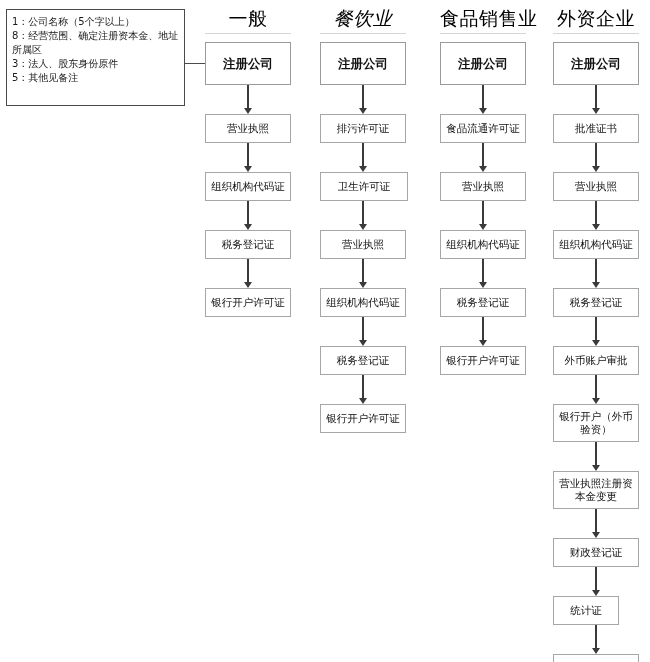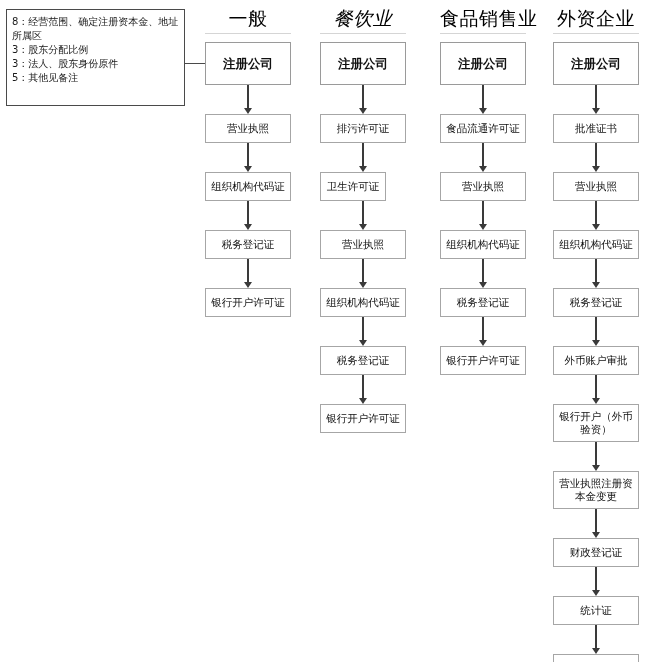--- a/index.html
+++ b/index.html
@@ -114,22 +114,22 @@
     border-right: 4.5px solid transparent;
     border-top: 6px solid #3a3a3a;
   }
 </style>
 </head>
 <body>
 
 <div id="canvas">
 
   <div class="note-box">
+    <span class="note-line">1：公司名称（5个字以上）</span>
     <span class="note-line">8：经营范围、确定注册资本金、地址所属区</span>
-    <span class="note-line">3：股东分配比例</span>
     <span class="note-line">3：法人、股东身份原件</span>
     <span class="note-line">5：其他见备注</span>
   </div>
   <div class="note-connector"></div>
 
   <div id="columns-host">
       <div class="col-header" style="left: 205px;">一般</div>
       <div class="col-header-rule" style="left: 205px;"></div>
       <div class="node first" style="left: 205px; top: 42px; width: 86px; height: 43px;">注册公司</div>
       <div class="arrow-line" style="left: 247.25px; top: 85px; height: 24px;"></div>
@@ -145,21 +145,21 @@
       <div class="arrow-head" style="left: 243.5px; top: 282px;"></div>
       <div class="node" style="left: 205px; top: 288px; width: 86px; height: 29px;">银行开户许可证</div>
       <div class="col-header" style="left: 320px; font-style: italic;">餐饮业</div>
       <div class="col-header-rule" style="left: 320px;"></div>
       <div class="node first" style="left: 320px; top: 42px; width: 86px; height: 43px;">注册公司</div>
       <div class="arrow-line" style="left: 362.25px; top: 85px; height: 24px;"></div>
       <div class="arrow-head" style="left: 358.5px; top: 108px;"></div>
       <div class="node" style="left: 320px; top: 114px; width: 86px; height: 29px;">排污许可证</div>
       <div class="arrow-line" style="left: 362.25px; top: 143px; height: 24px;"></div>
       <div class="arrow-head" style="left: 358.5px; top: 166px;"></div>
-      <div class="node" style="left: 320px; top: 172px; width: 66px; height: 29px;">卫生许可证</div>
+      <div class="node" style="left: 320px; top: 172px; width: 88px; height: 29px;">卫生许可证</div>
       <div class="arrow-line" style="left: 362.25px; top: 201px; height: 24px;"></div>
       <div class="arrow-head" style="left: 358.5px; top: 224px;"></div>
       <div class="node" style="left: 320px; top: 230px; width: 86px; height: 29px;">营业执照</div>
       <div class="arrow-line" style="left: 362.25px; top: 259px; height: 24px;"></div>
       <div class="arrow-head" style="left: 358.5px; top: 282px;"></div>
       <div class="node" style="left: 320px; top: 288px; width: 86px; height: 29px;">组织机构代码证</div>
       <div class="arrow-line" style="left: 362.25px; top: 317px; height: 24px;"></div>
       <div class="arrow-head" style="left: 358.5px; top: 340px;"></div>
       <div class="node" style="left: 320px; top: 346px; width: 86px; height: 29px;">税务登记证</div>
       <div class="arrow-line" style="left: 362.25px; top: 375px; height: 24px;"></div>
@@ -205,19 +205,19 @@
       <div class="arrow-head" style="left: 591.5px; top: 398px;"></div>
       <div class="node" style="left: 553px; top: 404px; width: 86px; height: 38px;">银行开户（外币验资）</div>
       <div class="arrow-line" style="left: 595.25px; top: 442px; height: 24px;"></div>
       <div class="arrow-head" style="left: 591.5px; top: 465px;"></div>
       <div class="node" style="left: 553px; top: 471px; width: 86px; height: 38px;">营业执照注册资本金变更</div>
       <div class="arrow-line" style="left: 595.25px; top: 509px; height: 24px;"></div>
       <div class="arrow-head" style="left: 591.5px; top: 532px;"></div>
       <div class="node" style="left: 553px; top: 538px; width: 86px; height: 29px;">财政登记证</div>
       <div class="arrow-line" style="left: 595.25px; top: 567px; height: 24px;"></div>
       <div class="arrow-head" style="left: 591.5px; top: 590px;"></div>
-      <div class="node" style="left: 553px; top: 596px; width: 86px; height: 29px;">统计证</div>
+      <div class="node" style="left: 553px; top: 596px; width: 66px; height: 29px;">统计证</div>
       <div class="arrow-line" style="left: 595.25px; top: 625px; height: 24px;"></div>
       <div class="arrow-head" style="left: 591.5px; top: 648px;"></div>
       <div class="node" style="left: 553px; top: 654px; width: 86px; height: 29px;">银行基本户开户</div>
     </div>
 
 </div>
 
 </body></html>

